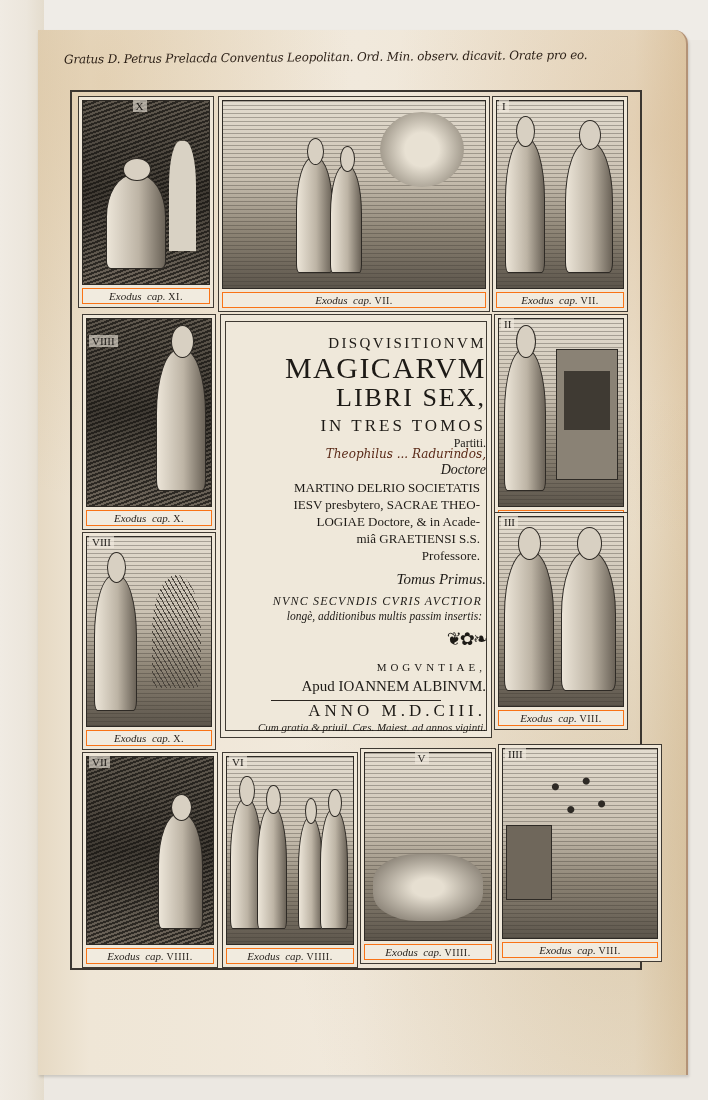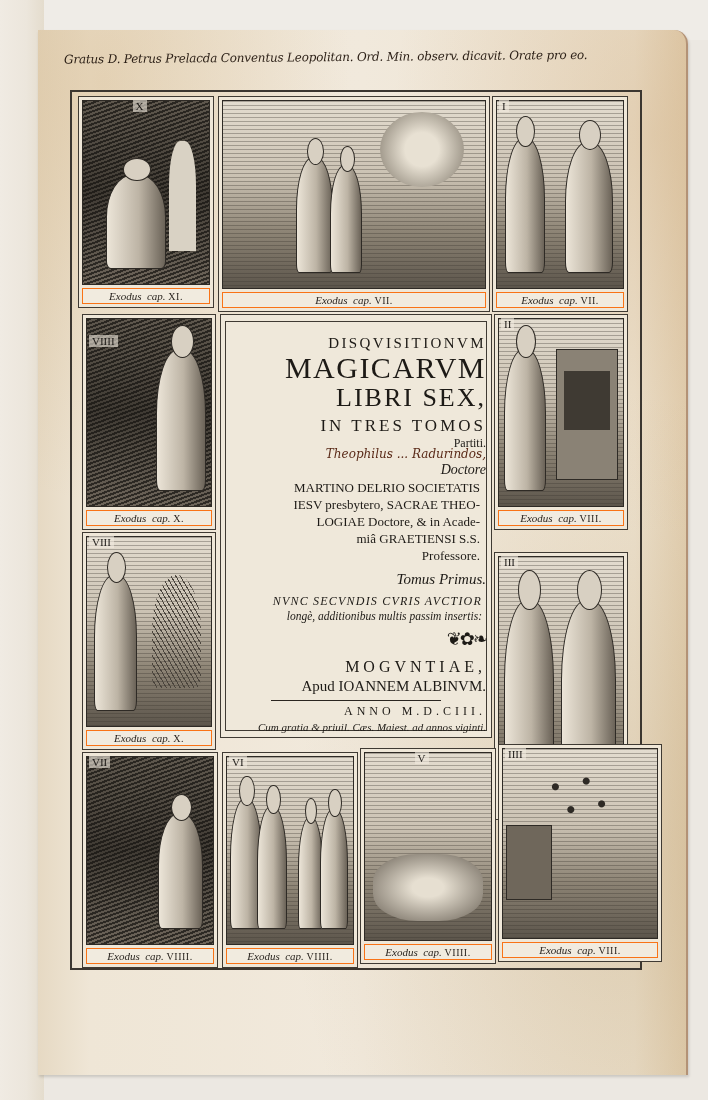--- a/index.html
+++ b/index.html
@@ -108,24 +108,24 @@
     .handwriting {
       font-family: "DejaVu Serif", serif; font-style: italic;
       font-size: 12px; color: #5a2a18; line-height: 14px; margin-top: -2px;
     }
     .auctor { font-style: italic; font-size: 14px; line-height: 18px; }
     .author { font-size: 13px; line-height: 17px; padding: 0 6px; }
     .tomus { font-style: italic; font-size: 15px; line-height: 22px; margin-top: 4px; }
     .edition { font-style: italic; font-size: 11.5px; line-height: 15px; margin-top: 4px; padding: 0 4px; }
     .edition .caps { font-style: italic; font-size: 12px; letter-spacing: 1.2px; }
     .ornament { font-size: 18px; line-height: 22px; margin: 4px 0 6px; letter-spacing: -2px; }
-    .place { font-size: 16px; letter-spacing: 4px; line-height: 18px; margin-top: 8px; }
+    .place { font-size: 11px; letter-spacing: 4px; line-height: 18px; margin-top: 8px; }
     .printer { font-size: 15px; line-height: 20px; }
     .rule { width: 170px; height: 1px; background: #2a2520; margin: 4px auto 2px; }
-    .year { font-size: 12px; letter-spacing: 4px; line-height: 16px; }
+    .year { font-size: 17px; letter-spacing: 4px; line-height: 16px; }
     .privilege { font-style: italic; font-size: 11px; line-height: 16px; }
   </style>
 </head>
 <body>
 
 <div class="background-sheet"></div>
 <div class="flyleaf"></div>
 
 <div class="page"></div>
 
@@ -193,21 +193,21 @@
       <div style="position:absolute; right:4%; top:16%; width:50%; height:70%; background:#8a8275; border:1px solid #2e2a25;">
         <div style="position:absolute; left:12%; top:16%; width:76%; height:46%; background:#3f3a33;"></div>
       </div>
     </div>
     <span class="numeral">II</span>
     <div class="caption">
       <span>Exodus</span>&nbsp;&nbsp;<span>cap.</span>&nbsp;<span class="sc">VIII.</span>
     </div>
   </div>
 
-  <div class="panel" style="left:422px; top:460px; width:134px; height:268px;">
+  <div class="panel" style="left:422px; top:420px; width:134px; height:218px;">
     <div class="art sky">
       <div class="figure" style="left:4%; width:40%; height:74%;"></div>
       <div class="figure" style="left:50%; width:44%; height:74%;"></div>
     </div>
     <span class="numeral">III</span>
     <div class="caption">
       <span>Exodus</span>&nbsp;&nbsp;<span>cap.</span>&nbsp;<span class="sc">VIII.</span>
     </div>
   </div>
 

